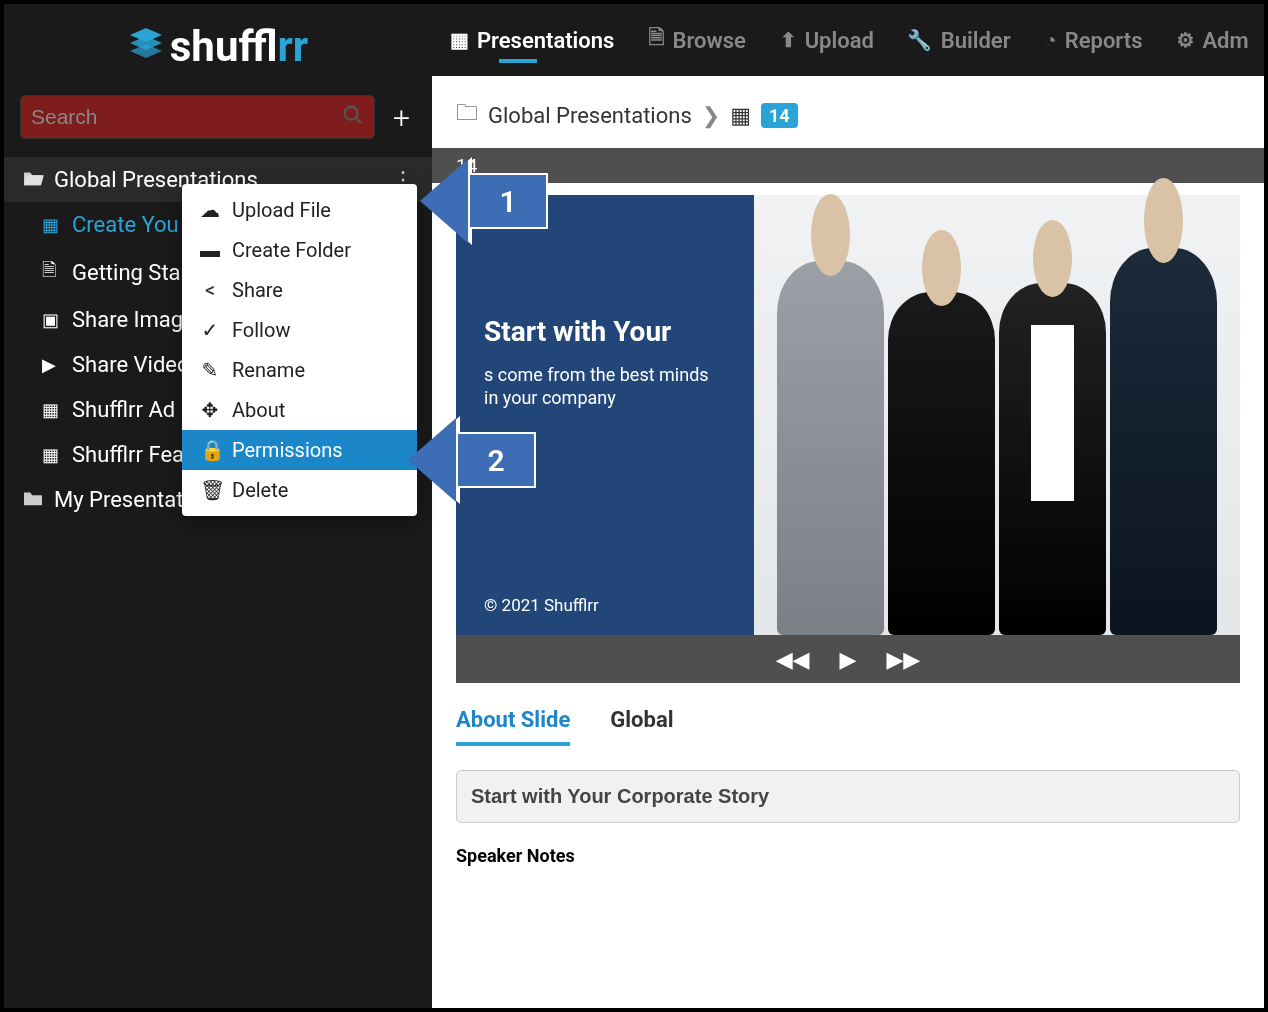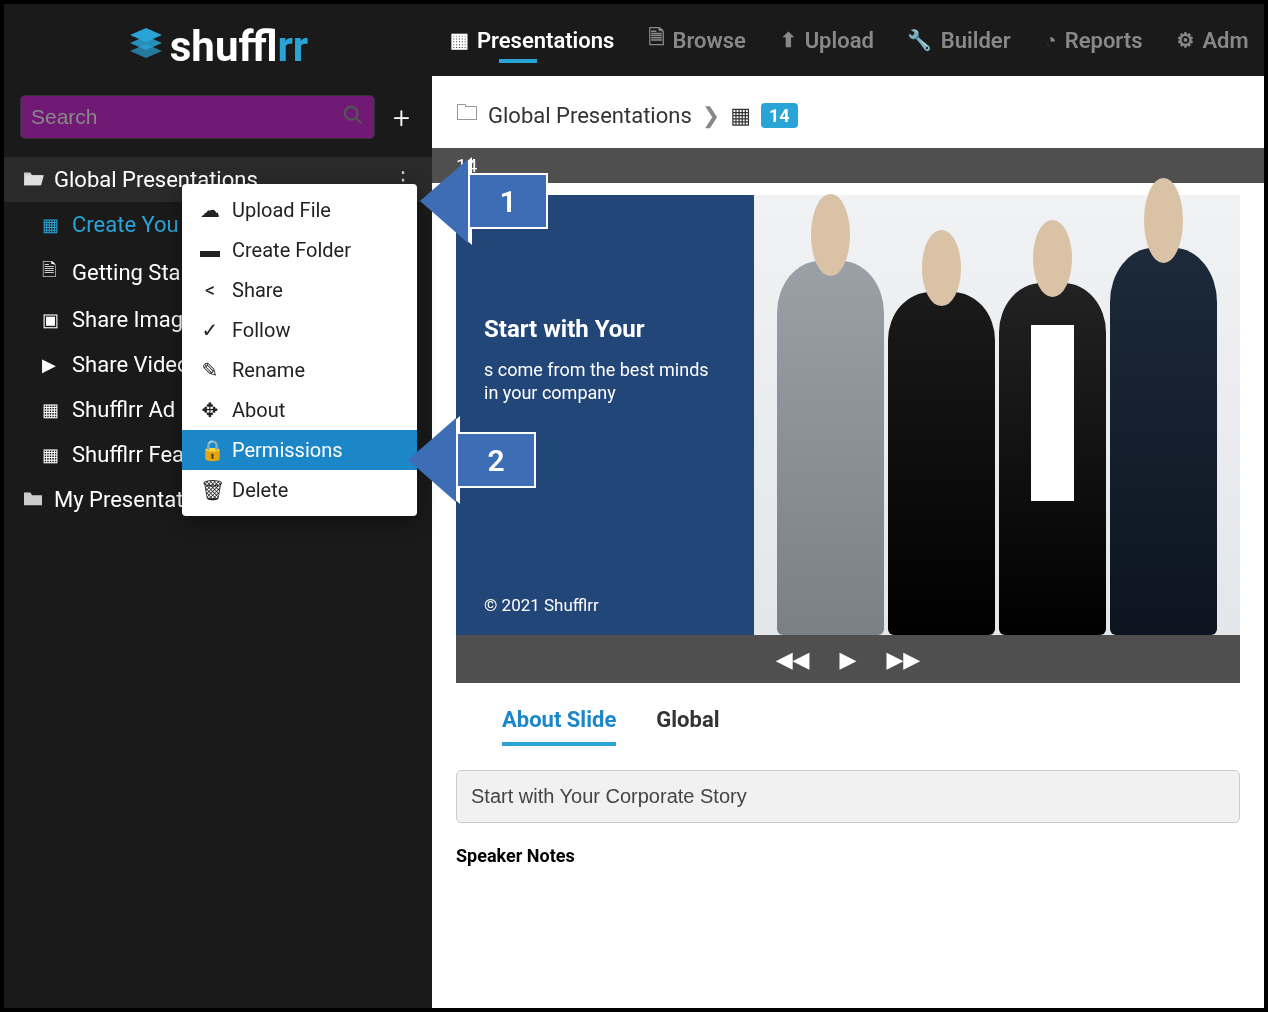--- a/index.html
+++ b/index.html
@@ -43,21 +43,21 @@
 }
 .logo-rr { color: #2aa3d6; }
 .search-row {
   display: flex;
   align-items: center;
   padding: 6px 16px 12px 16px;
   gap: 12px;
 }
 .search-box {
   flex: 1;
-  background: #701a75;
+  background: #7f1d1d;
   border: 1px solid #333;
   border-radius: 5px;
   height: 44px;
   display: flex;
   align-items: center;
   padding: 0 10px;
 }
 .search-input {
   flex: 1;
   background: transparent;
@@ -246,21 +246,21 @@
 }
 .slide-left {
   width: 38%;
   background: #234678;
   color: #fff;
   padding: 120px 28px 20px 28px;
   display: flex;
   flex-direction: column;
   justify-content: space-between;
 }
-.slide-title { font-size: 24px; font-weight: 700; line-height: 1.2; }
+.slide-title { font-size: 28px; font-weight: 700; line-height: 1.2; }
 .slide-sub { font-size: 18px; margin-top: 14px; line-height: 1.3; }
 .slide-copy { font-size: 17px; }
 .slide-right {
   flex: 1;
   background: linear-gradient(#f0f2f4,#e4e7ea);
   position: relative;
   display: flex;
   align-items: flex-end;
   justify-content: center;
   gap: 4px;
@@ -298,36 +298,36 @@
   font-size: 22px;
 }
 .play-btn { cursor: pointer; }
 
 .tabs {
   display: flex;
   gap: 40px;
   padding: 24px 24px 0;
   font-size: 22px;
   font-weight: 700;
-  margin-left: 46px;
 }
 .tab { padding-bottom: 10px; cursor: pointer; color: #333; }
 .tab.active { color: #1b87c9; border-bottom: 4px solid #2aa3d6; }
 
 .form-area { padding: 24px; }
 .form-label { font-weight: 700; font-size: 18px; margin-bottom: 8px; }
 .form-input {
   width: 100%;
   background: #f1f1f1;
   border: 1px solid #ccc;
   border-radius: 5px;
   padding: 14px 14px;
   font-size: 20px;
   color: #444;
   margin-bottom: 22px;
+  font-weight: bold;
 }
 </style>
 </head>
 <body>
 
 <div class="app">
   <div class="sidebar">
     <div class="logo-area">
       <span class="logo">
         <span class="logo-icon">

